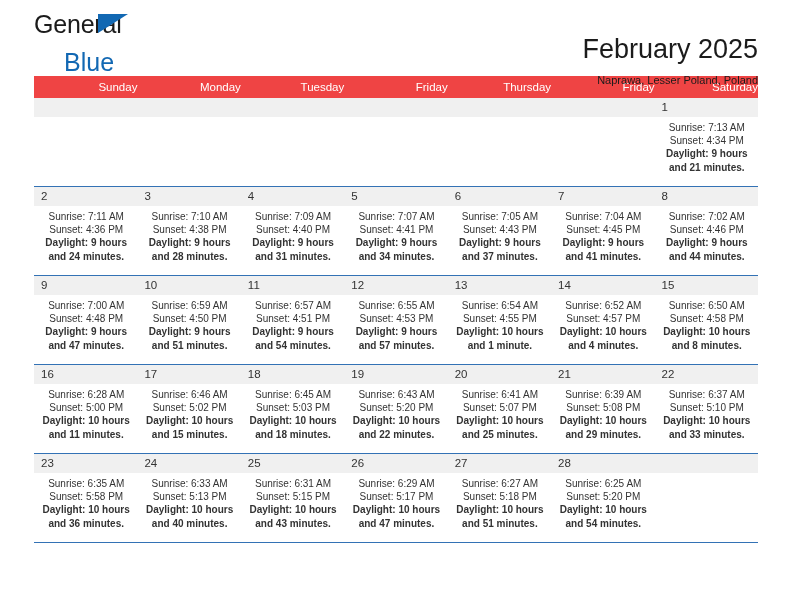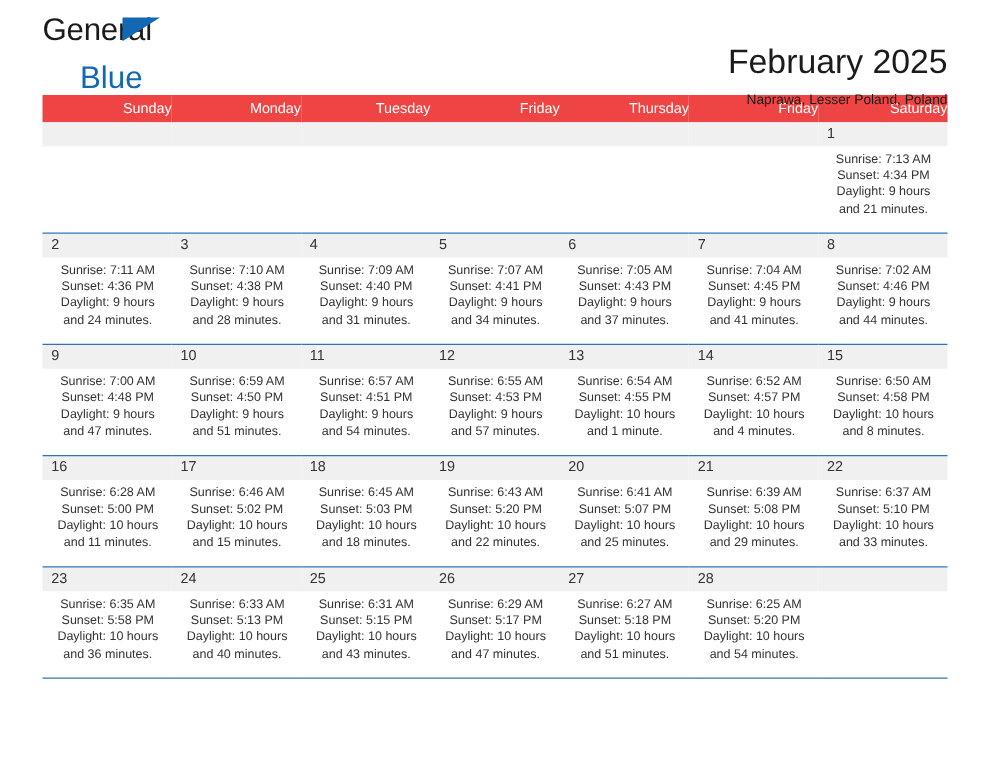--- a/index.html
+++ b/index.html
@@ -125,21 +125,21 @@
     color: transparent;
   }
   .info {
     padding: 4px 6px 0 7px;
     font-size: 10px;
     line-height: 13.2px;
     color: #333333;
     text-align: center;
   }
   .info div { white-space: nowrap; }
-  .info .wrap { white-space: normal; }
+  .info .wrap { white-space: normal; font-weight: bold; }
 </style>
 </head>
 <body>
 
 <div class="page">
 
   <div class="topbar">
 
     <div class="brand">
       <span class="brand-general">General</span>

